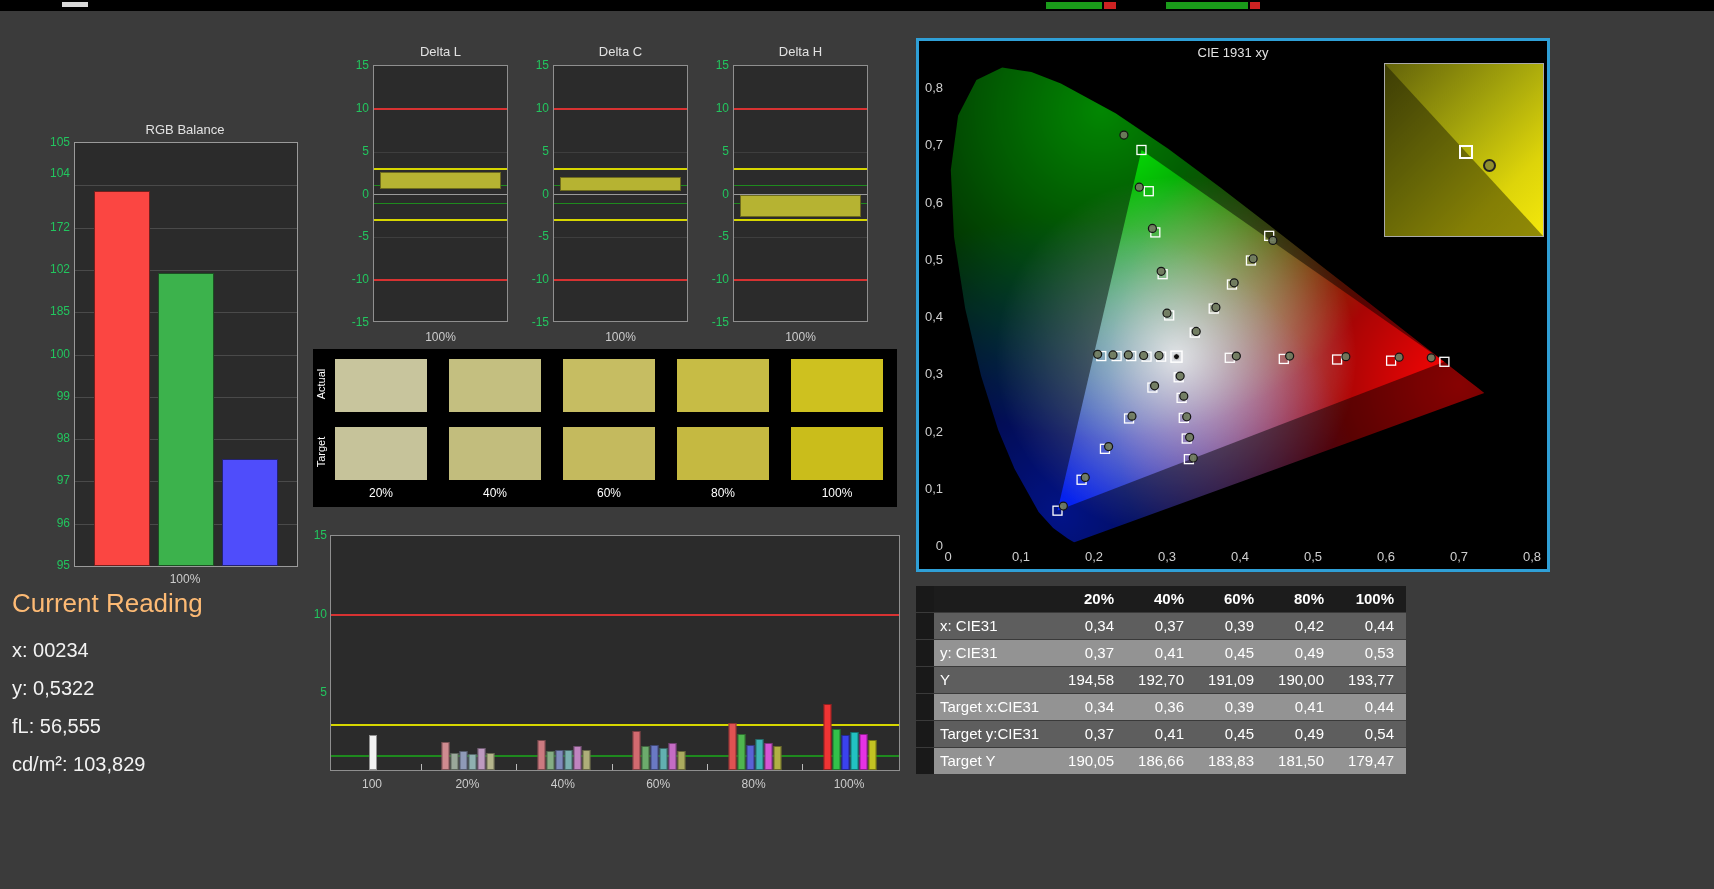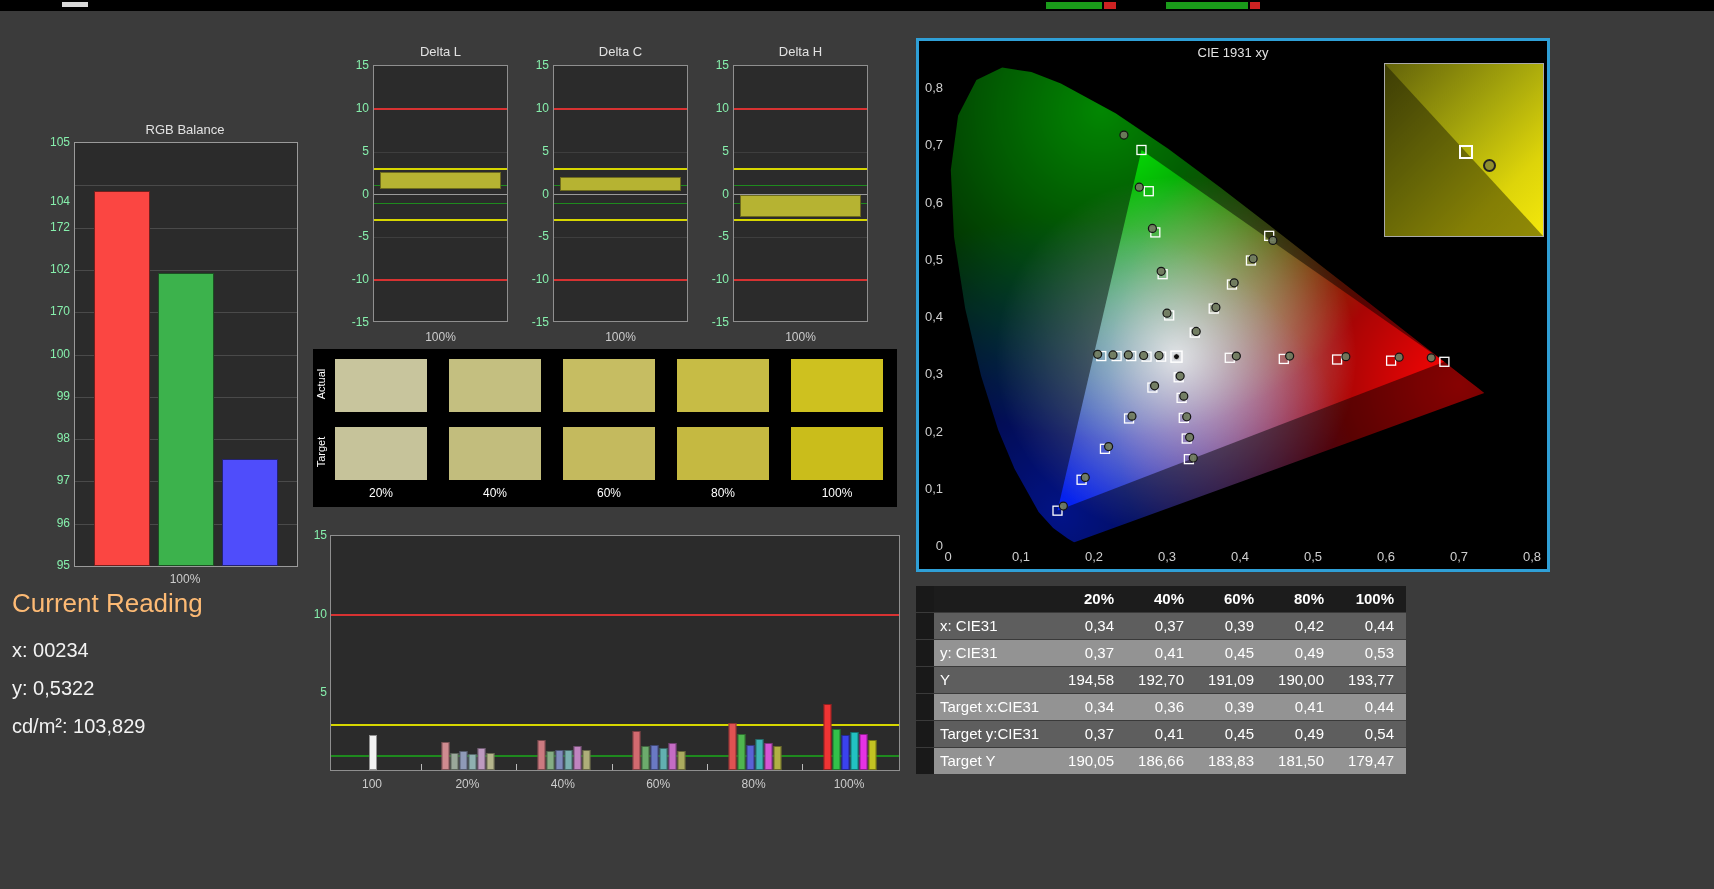--- a/index.html
+++ b/index.html
@@ -7,21 +7,21 @@
          font-family:"Liberation Sans",sans-serif;color:#eee;overflow:hidden;}
   .top-strip{position:absolute;left:0;top:0;width:100%;height:11px;background:#000;}
   .seg{position:absolute;top:2px;}
   .page-title{position:absolute;left:22px;top:38px;font-size:34px;color:#f4f4f4;letter-spacing:.5px;}
   .chart-title{font-size:13px;color:#e2e2e2;text-align:center;}
   
   .rgb-wrap{position:absolute;left:40px;top:122px;width:252px;height:470px;}
   .rgb-title{position:absolute;left:34px;top:0;width:222px;}
   .rgb-plot{position:absolute;left:34px;top:20px;width:222px;height:423px;background:#2b2b2b;border:1px solid #9a9a9a;overflow:hidden;}
   .rgb-ylabels{position:absolute;left:0;top:20px;width:30px;height:423px;}
-  .ylab{position:absolute;font-size:12px;color:#86efac;width:30px;text-align:right;}
+  .ylab{position:absolute;font-size:12px;color:#22c55e;width:30px;text-align:right;}
   .gl{position:absolute;left:0;width:100%;height:1px;background:#4a4a4a;}
   .rgb-bars{position:absolute;left:0;bottom:0;width:100%;height:100%;display:flex;align-items:flex-end;justify-content:center;gap:8px;}
   .rgb-bar{width:56px;border:1px solid rgba(0,0,0,.55);box-sizing:border-box;}
   .rgb-xlabel{position:absolute;left:34px;top:450px;width:222px;text-align:center;font-size:12px;color:#ccc;}
   
   .reading{position:absolute;left:12px;top:588px;}
   .reading-h{font-size:26px;color:#fdba74;margin-bottom:12px;}
   .reading-line{font-size:20px;color:#f2f2f2;line-height:38px;}
   
   .delta-row{position:absolute;left:335px;top:44px;width:560px;height:310px;}
@@ -84,24 +84,24 @@
 
   <div class="rgb-wrap">
     <div class="chart-title rgb-title">RGB Balance</div>
     <div class="rgb-ylabels" id="rgb-ylabels">
         <div class="ylab" style="top: 416px;">95</div>
         <div class="ylab" style="top: 373.7px;">96</div>
         <div class="ylab" style="top: 331.4px;">97</div>
         <div class="ylab" style="top: 289.1px;">98</div>
         <div class="ylab" style="top: 246.8px;">99</div>
         <div class="ylab" style="top: 204.5px;">100</div>
-        <div class="ylab" style="top: 162.2px;">170</div>
+        <div class="ylab" style="top: 162.2px;">185</div>
         <div class="ylab" style="top: 119.9px;">102</div>
         <div class="ylab" style="top: 77.6px;">172</div>
-        <div class="ylab" style="top: 52px;">104</div>
+        <div class="ylab" style="top: 24px;">104</div>
         <div class="ylab" style="top: -7px;">105</div>
       </div>
     <div class="rgb-plot" id="rgb-plot">
         <div class="gl" style="top: 380.7px;"></div>
         <div class="gl" style="top: 338.4px;"></div>
         <div class="gl" style="top: 296.1px;"></div>
         <div class="gl" style="top: 253.8px;"></div>
         <div class="gl" style="top: 211.5px;"></div>
         <div class="gl" style="top: 169.2px;"></div>
         <div class="gl" style="top: 126.9px;"></div>
@@ -114,20 +114,21 @@
         </div>
       </div>
     <div class="rgb-xlabel">100%</div>
   </div>
 
   <div class="reading">
     <div class="reading-h">Current Reading</div>
     <div id="reading-lines">
         <div class="reading-line">x: 00234</div>
         <div class="reading-line">y: 0,5322</div>
+        <div class="reading-line">fL: 56,555</div>
         <div class="reading-line">cd/m²: 103,829</div>
       </div>
   </div>
 
   <div class="delta-row" id="delta-row">
       <div class="dpanel" style="left: 0px;">
         <div class="chart-title dtitle">Delta L</div>
         <div class="dylabels">
           <div class="ylab" style="top: -7px;">15</div>
           <div class="ylab" style="top: 35.8333px;">10</div>

